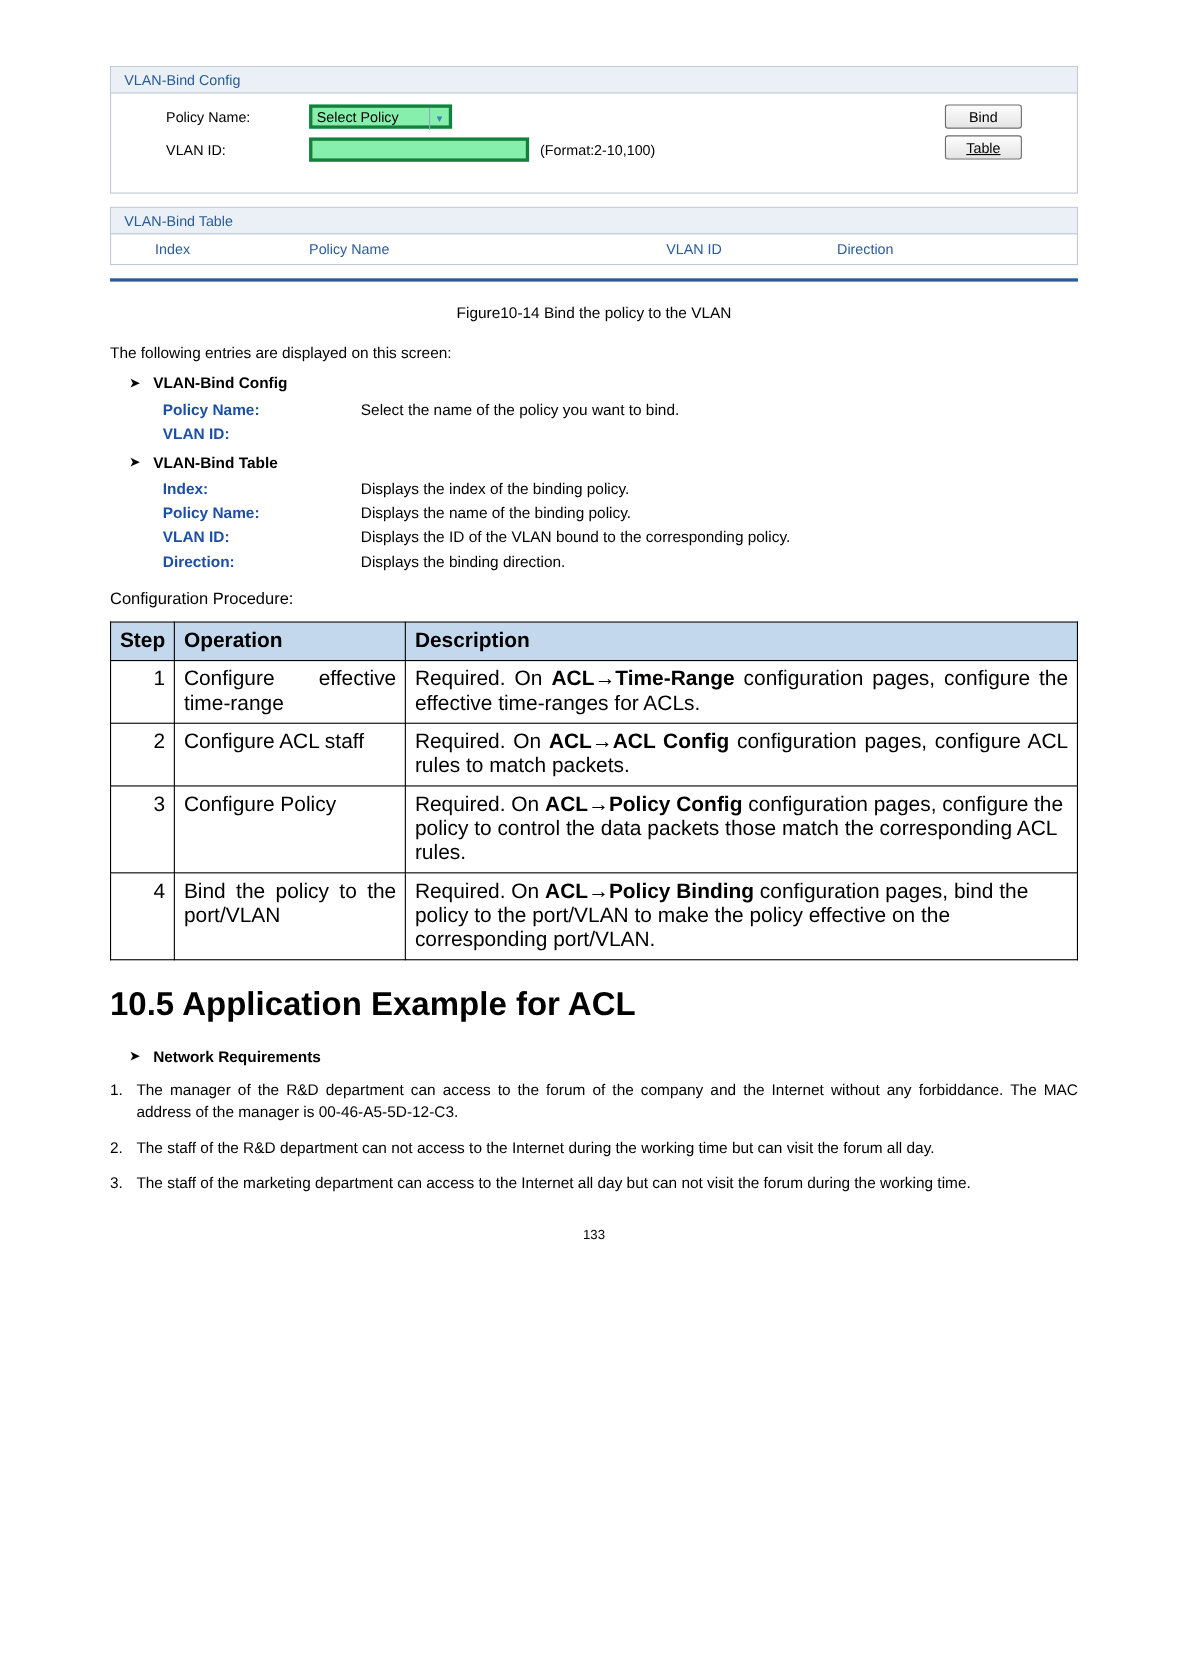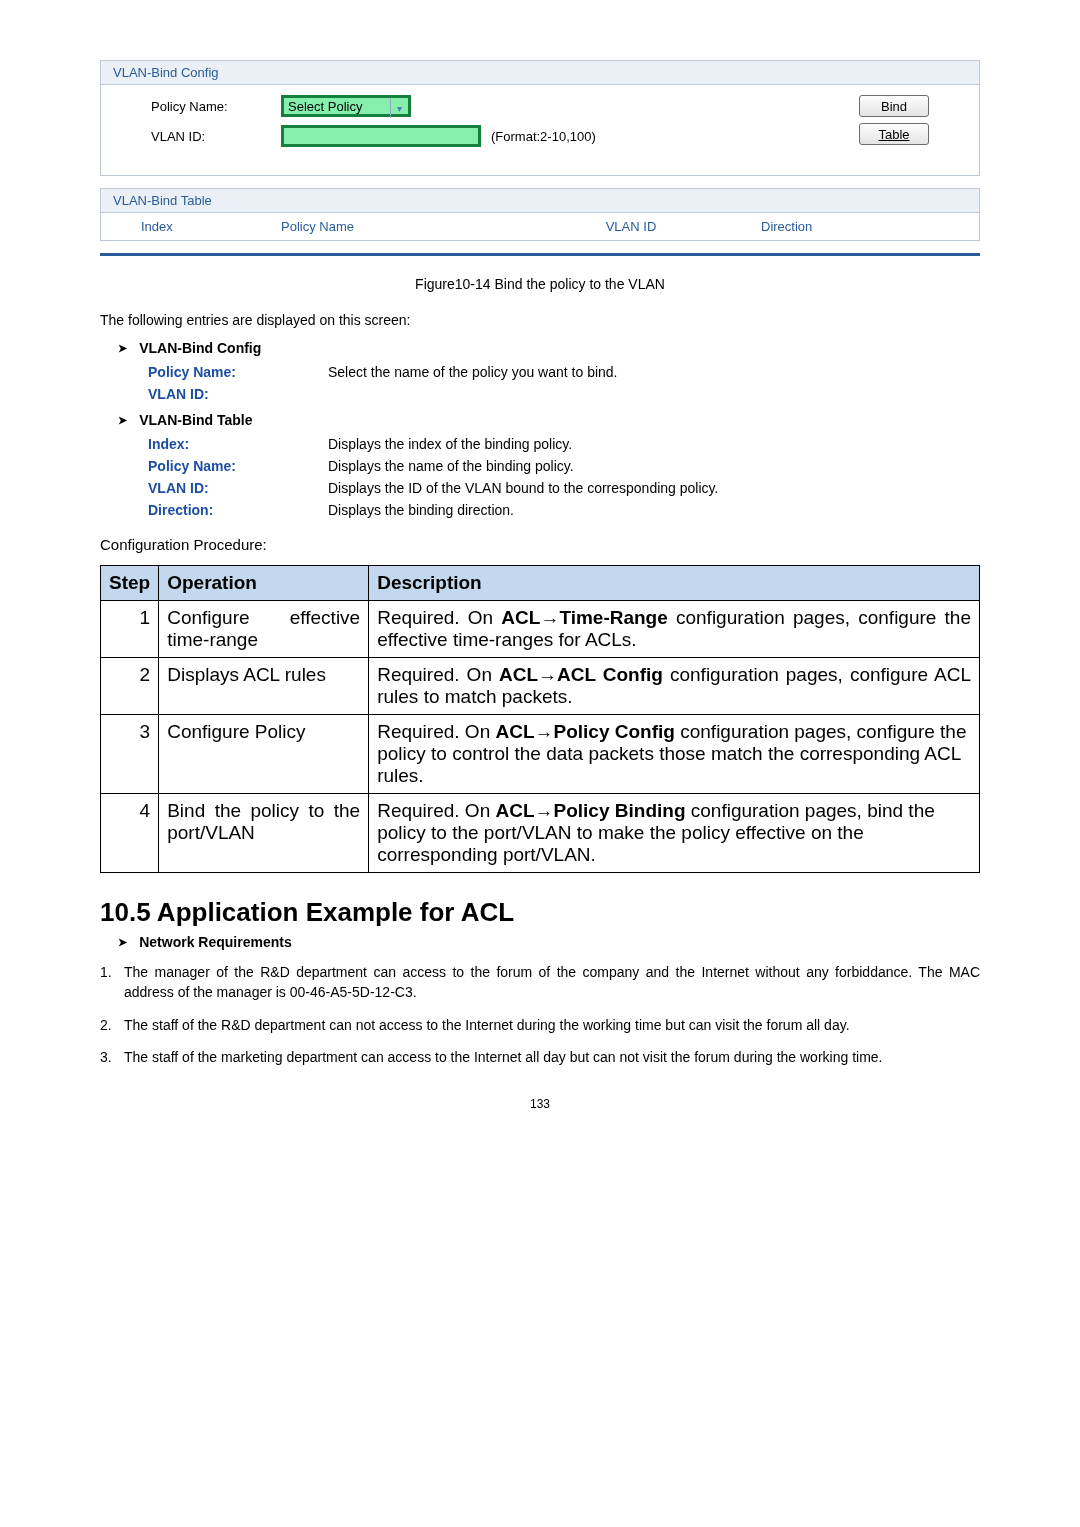--- a/index.html
+++ b/index.html
@@ -124,22 +124,22 @@
     }
     .proc-table th {
       background: #c4d8ed;
       text-align: left;
       font-weight: bold;
     }
     .proc-table .step-col { width: 48px; text-align: right; }
     .proc-table .op-col { width: 210px; text-align: justify; }
     .op-justify { text-align-last: justify; }
     h2.section {
-      font-size: 26px;
-      margin: 22px 0 6px 0;
+      font-size: 30px;
+      margin: 22px 0 21px 0;
     }
     .req-head {
       display: flex;
       align-items: center;
       gap: 12px;
       margin: 0 0 12px 18px;
       font-weight: bold;
     }
     .req-list {
       list-style: none;
@@ -251,21 +251,21 @@
   </tr>
   <tr>
     <td class="step-col">1</td>
     <td class="op-col">
           <div class="op-justify"><span>Configure effective time-range</span></div>
         </td>
     <td style="text-align:justify;"><span>Required. On </span><b>ACL→Time-Range</b><span> configuration pages, configure the effective time-ranges for ACLs.</span></td>
   </tr>
   <tr>
     <td class="step-col">2</td>
-    <td class="op-col">Displays ACL rules</td>
+    <td class="op-col">Configure ACL staff</td>
     <td style="text-align:justify;"><span>Required. On </span><b>ACL→ACL Config</b><span> configuration pages, configure ACL rules to match packets.</span></td>
   </tr>
   <tr>
     <td class="step-col">3</td>
     <td class="op-col">Configure Policy</td>
     <td><span>Required. On </span><b>ACL→Policy Config</b><span> configuration pages, configure the policy to control the data packets those match the corresponding ACL rules.</span></td>
   </tr>
   <tr>
     <td class="step-col">4</td>
     <td class="op-col">

